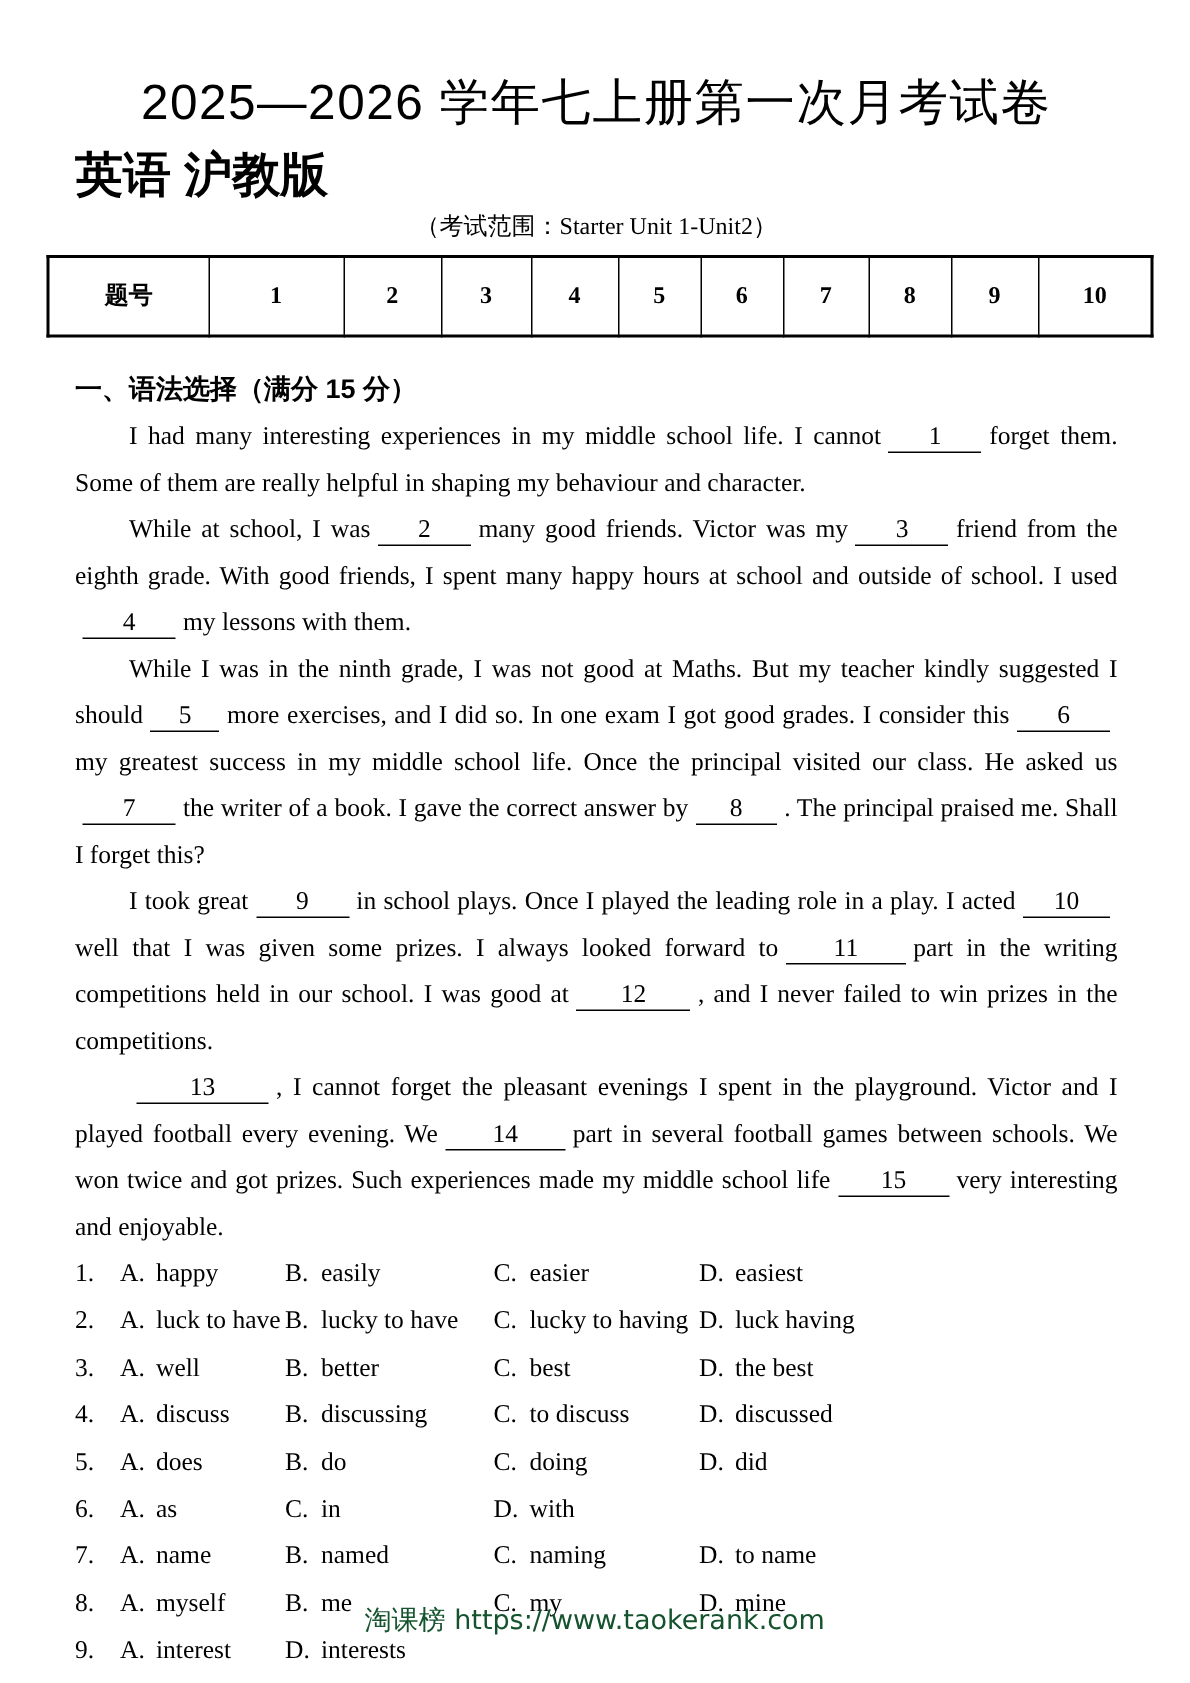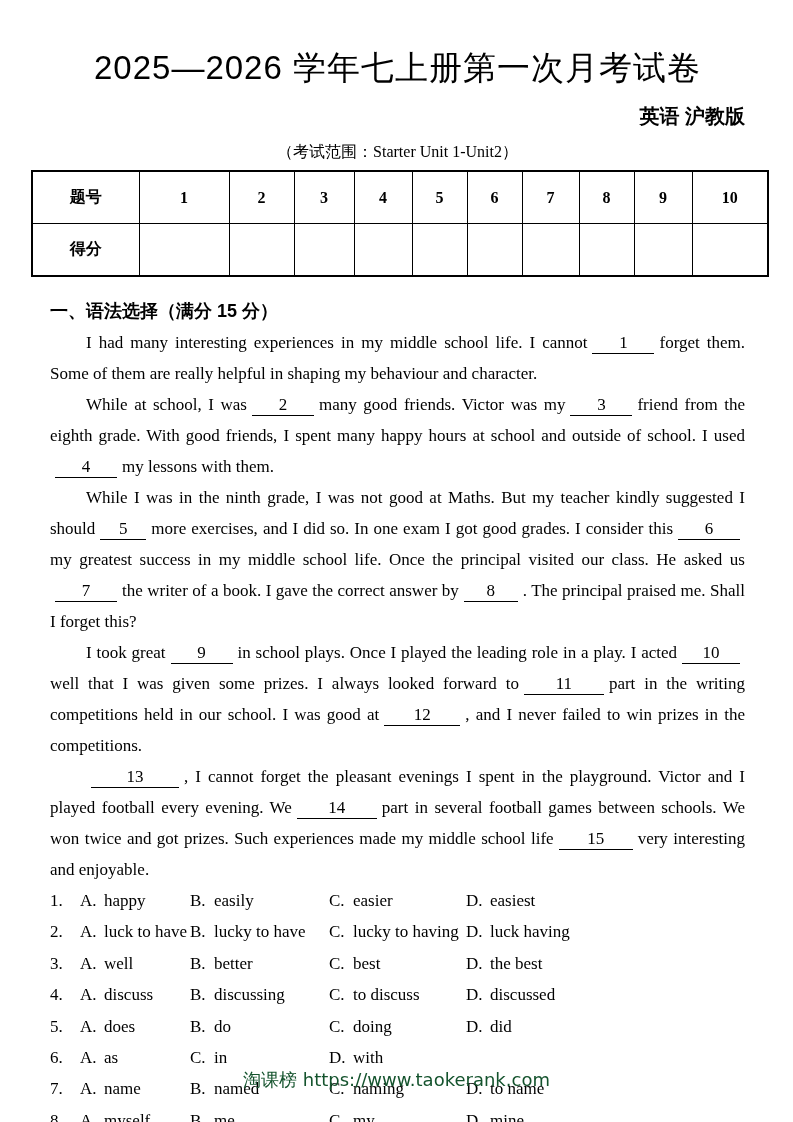--- a/index.html
+++ b/index.html
@@ -17,24 +17,24 @@
     margin: 46px 0 0 0;
     text-align: center;
     font-family: "Liberation Sans", "DejaVu Sans", sans-serif;
     font-weight: normal;
     font-size: 33px;
     line-height: 44px;
     letter-spacing: 1px;
   }
   .subtitle {
     margin: 6px 0 0 0;
-    text-align: right;
+    text-align: left;
     font-family: "Liberation Sans", "DejaVu Sans", sans-serif;
     font-weight: bold;
-    font-size: 20px;
+    font-size: 32px;
     line-height: 40px;
   }
   .scope {
     margin: 5px 0 0 0;
     text-align: center;
     font-size: 16px;
     line-height: 22px;
   }
 
   table.score-table {
@@ -134,33 +134,20 @@
       <td>2</td>
       <td>3</td>
       <td>4</td>
       <td>5</td>
       <td>6</td>
       <td>7</td>
       <td>8</td>
       <td>9</td>
       <td>10</td>
     </tr>
-    <tr>
-      <td class="cn-label">得分</td>
-      <td></td>
-      <td></td>
-      <td></td>
-      <td></td>
-      <td></td>
-      <td></td>
-      <td></td>
-      <td></td>
-      <td></td>
-      <td></td>
-    </tr>
   </tbody>
     </table>
 
   <div class="section-heading">一、语法选择（满分 15 分）</div>
 
   <div class="passage">
       <p class="para"><span>I had many interesting experiences in my middle school life. I cannot</span><span class="blank" style="width: 62px;">1</span><span>forget them. Some of them are really helpful in shaping my behaviour and character.</span></p>
       <p class="para"><span>While at school, I was</span><span class="blank" style="width: 62px;">2</span><span>many good friends. Victor was my</span><span class="blank" style="width: 62px;">3</span><span>friend from the eighth grade. With good friends, I spent many happy hours at school and outside of school. I used</span><span class="blank" style="width: 62px;">4</span><span>my lessons with them.</span></p>
       <p class="para"><span>While I was in the ninth grade, I was not good at Maths. But my teacher kindly suggested I should</span><span class="blank" style="width: 46px;">5</span><span>more exercises, and I did so. In one exam I got good grades. I consider this</span><span class="blank" style="width: 62px;">6</span><span>my greatest success in my middle school life. Once the principal visited our class. He asked us</span><span class="blank" style="width: 62px;">7</span><span>the writer of a book. I gave the correct answer by</span><span class="blank" style="width: 54px;">8</span><span>. The principal praised me. Shall I forget this?</span></p>
       <p class="para"><span>I took great</span><span class="blank" style="width: 62px;">9</span><span>in school plays. Once I played the leading role in a play. I acted</span><span class="blank" style="width: 58px;">10</span><span>well that I was given some prizes. I always looked forward to</span><span class="blank" style="width: 80px;">11</span><span>part in the writing competitions held in our school. I was good at</span><span class="blank" style="width: 76px;">12</span><span>, and I never failed to win prizes in the competitions.</span></p>

